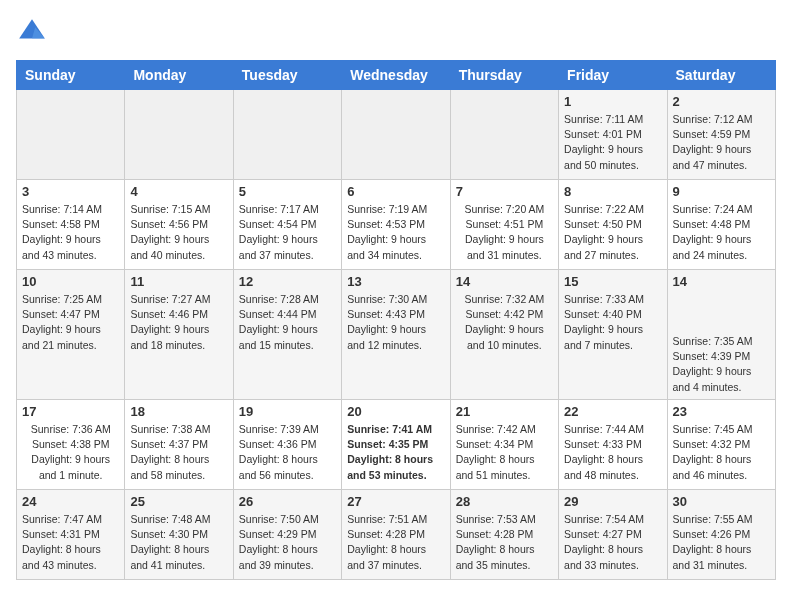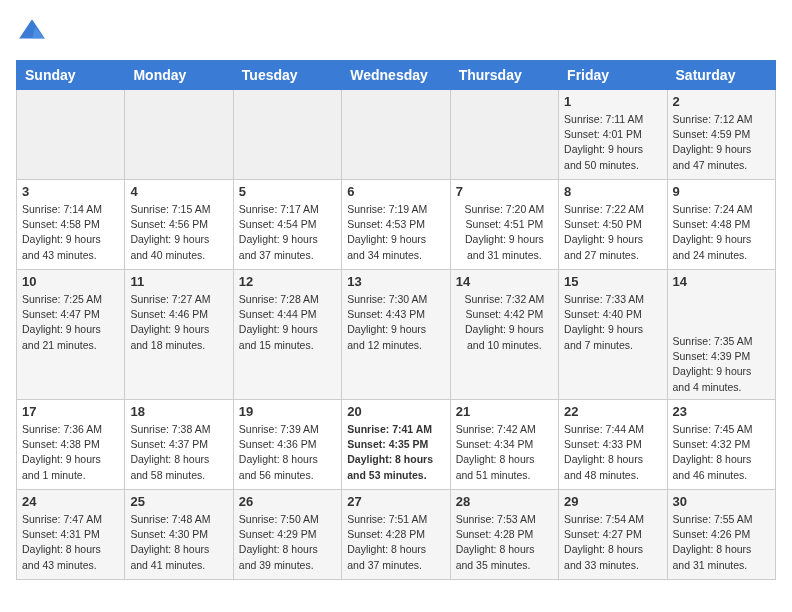--- a/index.html
+++ b/index.html
@@ -240,21 +240,21 @@
           <span class="day-number">14</span>
           <div class="day-info" style="white-space: pre-line; margin-top: 45px;">Sunrise: 7:35 AM
 Sunset: 4:39 PM
 Daylight: 9 hours
 and 4 minutes.</div>
         </td>
       </tr>
       <tr>
         <td>
           <span class="day-number">17</span>
-          <div class="day-info" style="white-space: pre-line;">Sunrise: 7:36 AM
+          <div class="day-info" style="white-space: pre-line; text-align: center;">Sunrise: 7:36 AM
 Sunset: 4:38 PM
 Daylight: 9 hours
 and 1 minute.</div>
         </td>
         <td>
           <span class="day-number">18</span>
           <div class="day-info" style="white-space: pre-line;">Sunrise: 7:38 AM
 Sunset: 4:37 PM
 Daylight: 8 hours
 and 58 minutes.</div>

